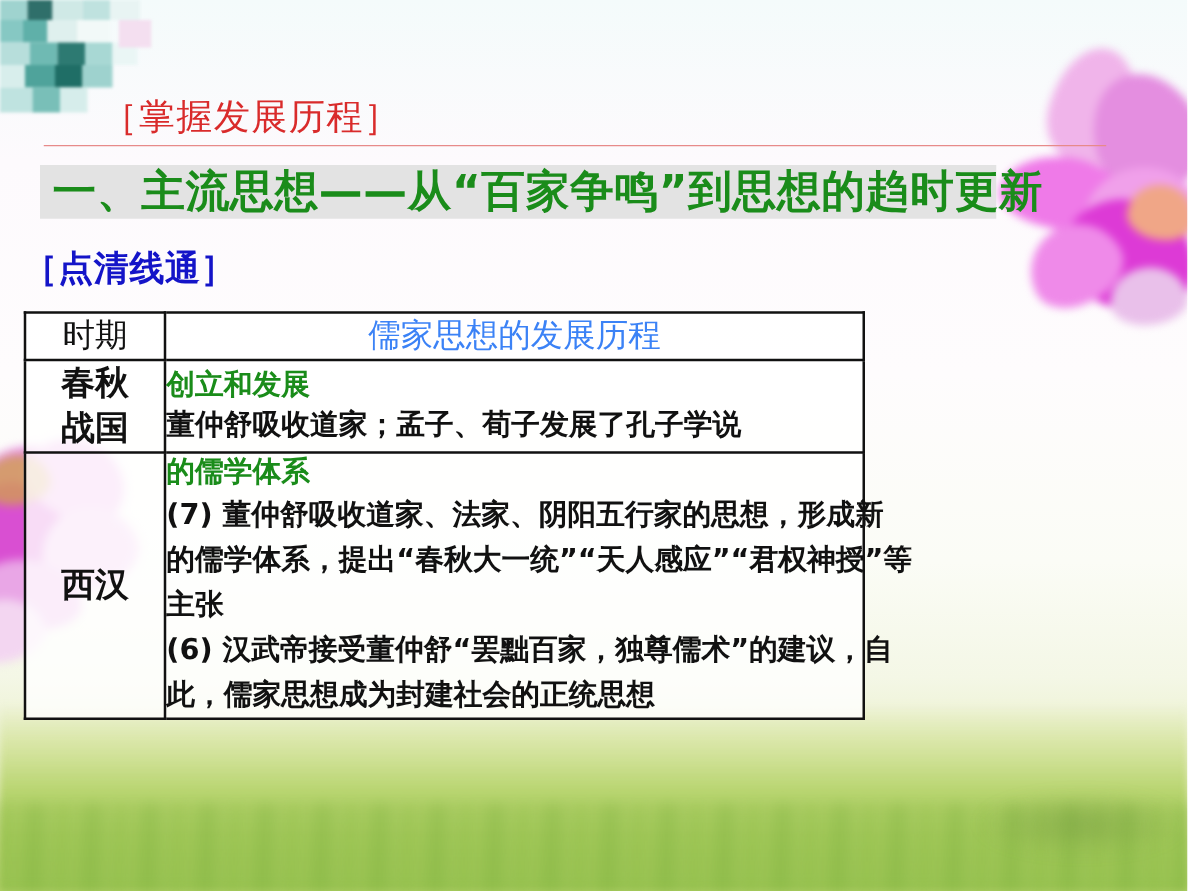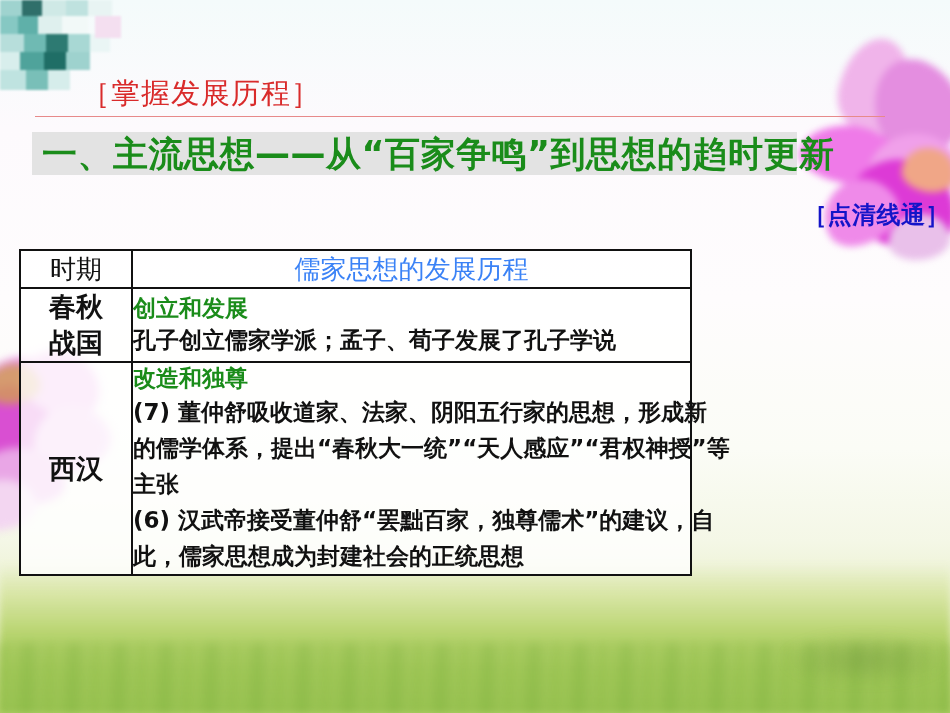--- a/index.html
+++ b/index.html
@@ -150,24 +150,24 @@
     color: #1a8c1a;
     white-space: nowrap;
     letter-spacing: 0.5px;
   }
 
   .subtitle-blue {
     position: absolute;
     left: 0;
     right: 0;
     top: 199px;
-    text-align: right;
-    font-family: "DejaVu Sans", "Liberation Sans", sans-serif;
-    font-weight: bold;
-    font-size: 24px;
+    text-align: left;
+    font-family: "DejaVu Sans", "Liberation Sans", sans-serif;
+    font-weight: bold;
+    font-size: 28px;
     line-height: 32px;
     color: #1414c8;
     letter-spacing: 0.5px;
   }
   .subtitle-blue .sub-inner { margin-left: 18px; }
 
   
   .tbl-wrap {
     position: absolute;
     left: 19px;
@@ -308,30 +308,30 @@
           <td class="cell-head-main">儒家思想的发展历程</td>
         </tr>
 
         <tr>
           <td class="cell-period">
             <div>春秋</div>
             <div>战国</div>
           </td>
           <td class="cell-body">
             <div class="lead-green">创立和发展</div>
-            <div class="body-line">孔子创立儒家学派；孟子、荀子发展了孔子学说</div>
+            <div class="body-line">董仲舒吸收道家；孟子、荀子发展了孔子学说</div>
           </td>
         </tr>
 
         <tr class="row-tall">
           <td class="cell-period">
             <div>西汉</div>
           </td>
           <td class="cell-body">
-            <div class="lead-green">改造和独尊</div>
+            <div class="lead-green">的儒学体系</div>
             <div class="body-line">(7) 董仲舒吸收道家、法家、阴阳五行家的思想，形成新</div>
             <div class="body-line">的儒学体系，提出“春秋大一统”“天人感应”“君权神授”等</div>
             <div class="body-line">主张</div>
             <div class="body-line">(6) 汉武帝接受董仲舒“罢黜百家，独尊儒术”的建议，自</div>
             <div class="body-line">此，儒家思想成为封建社会的正统思想</div>
           </td>
         </tr>
       </tbody>
     </table>
   </div>

